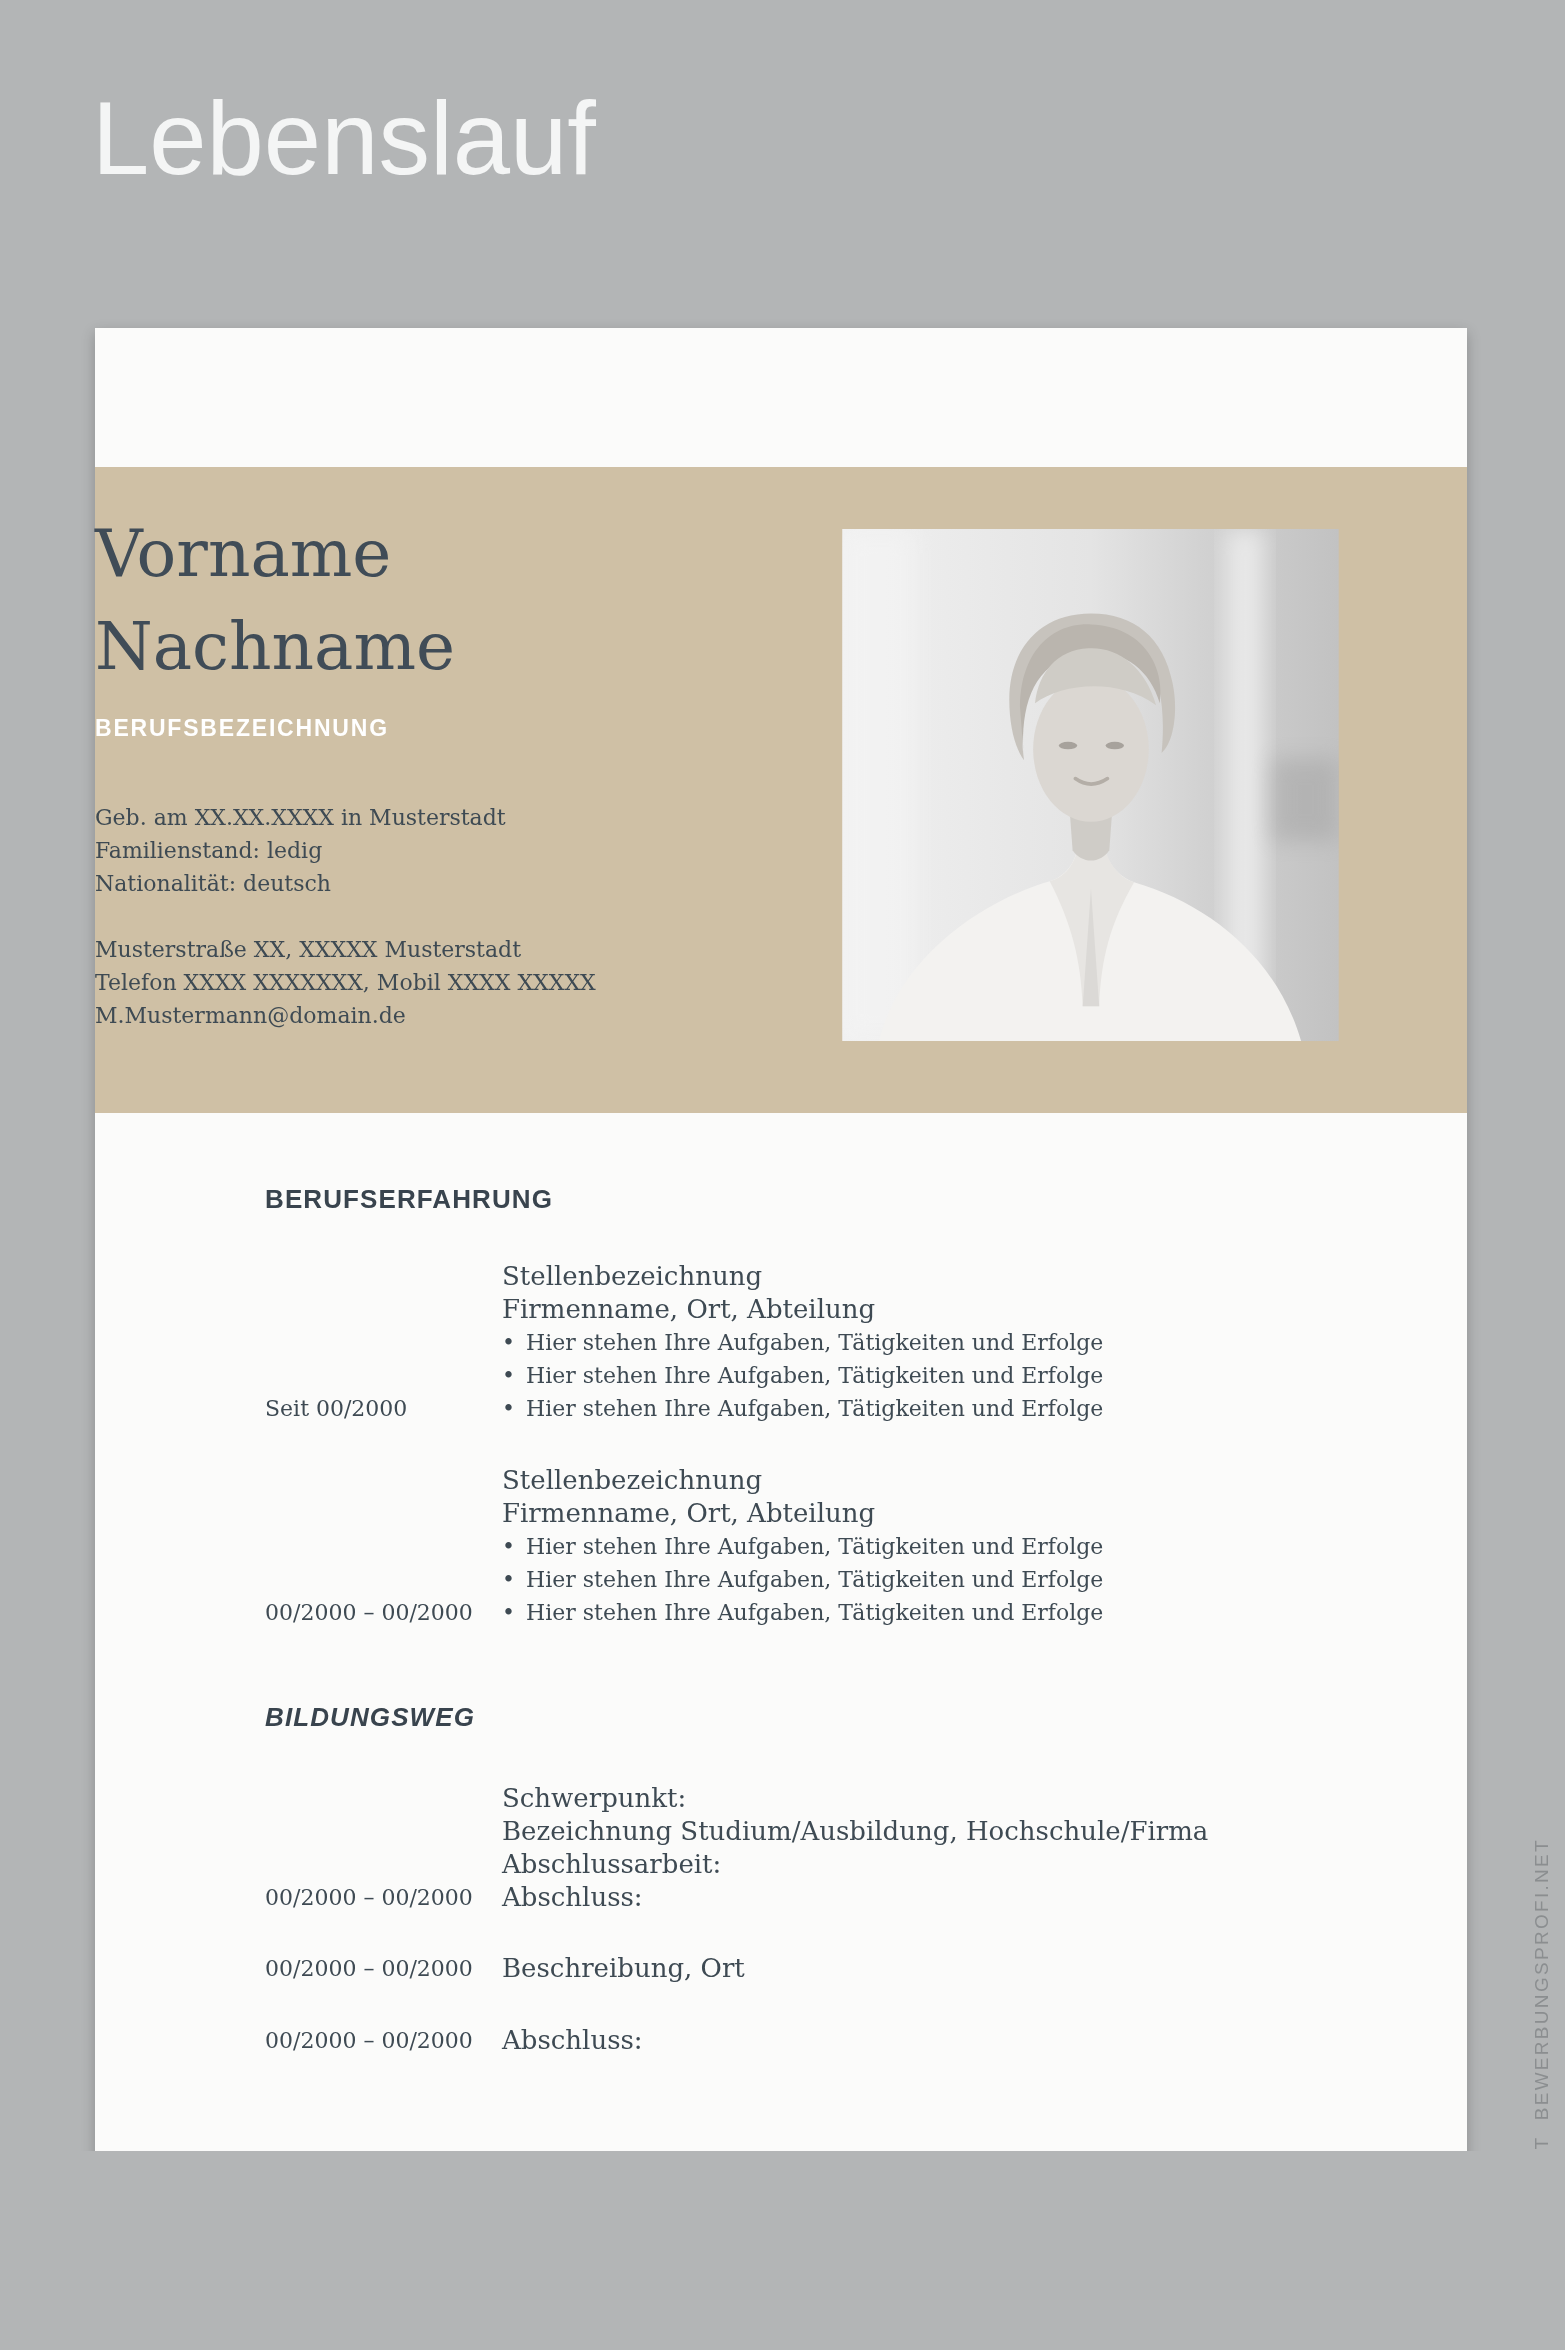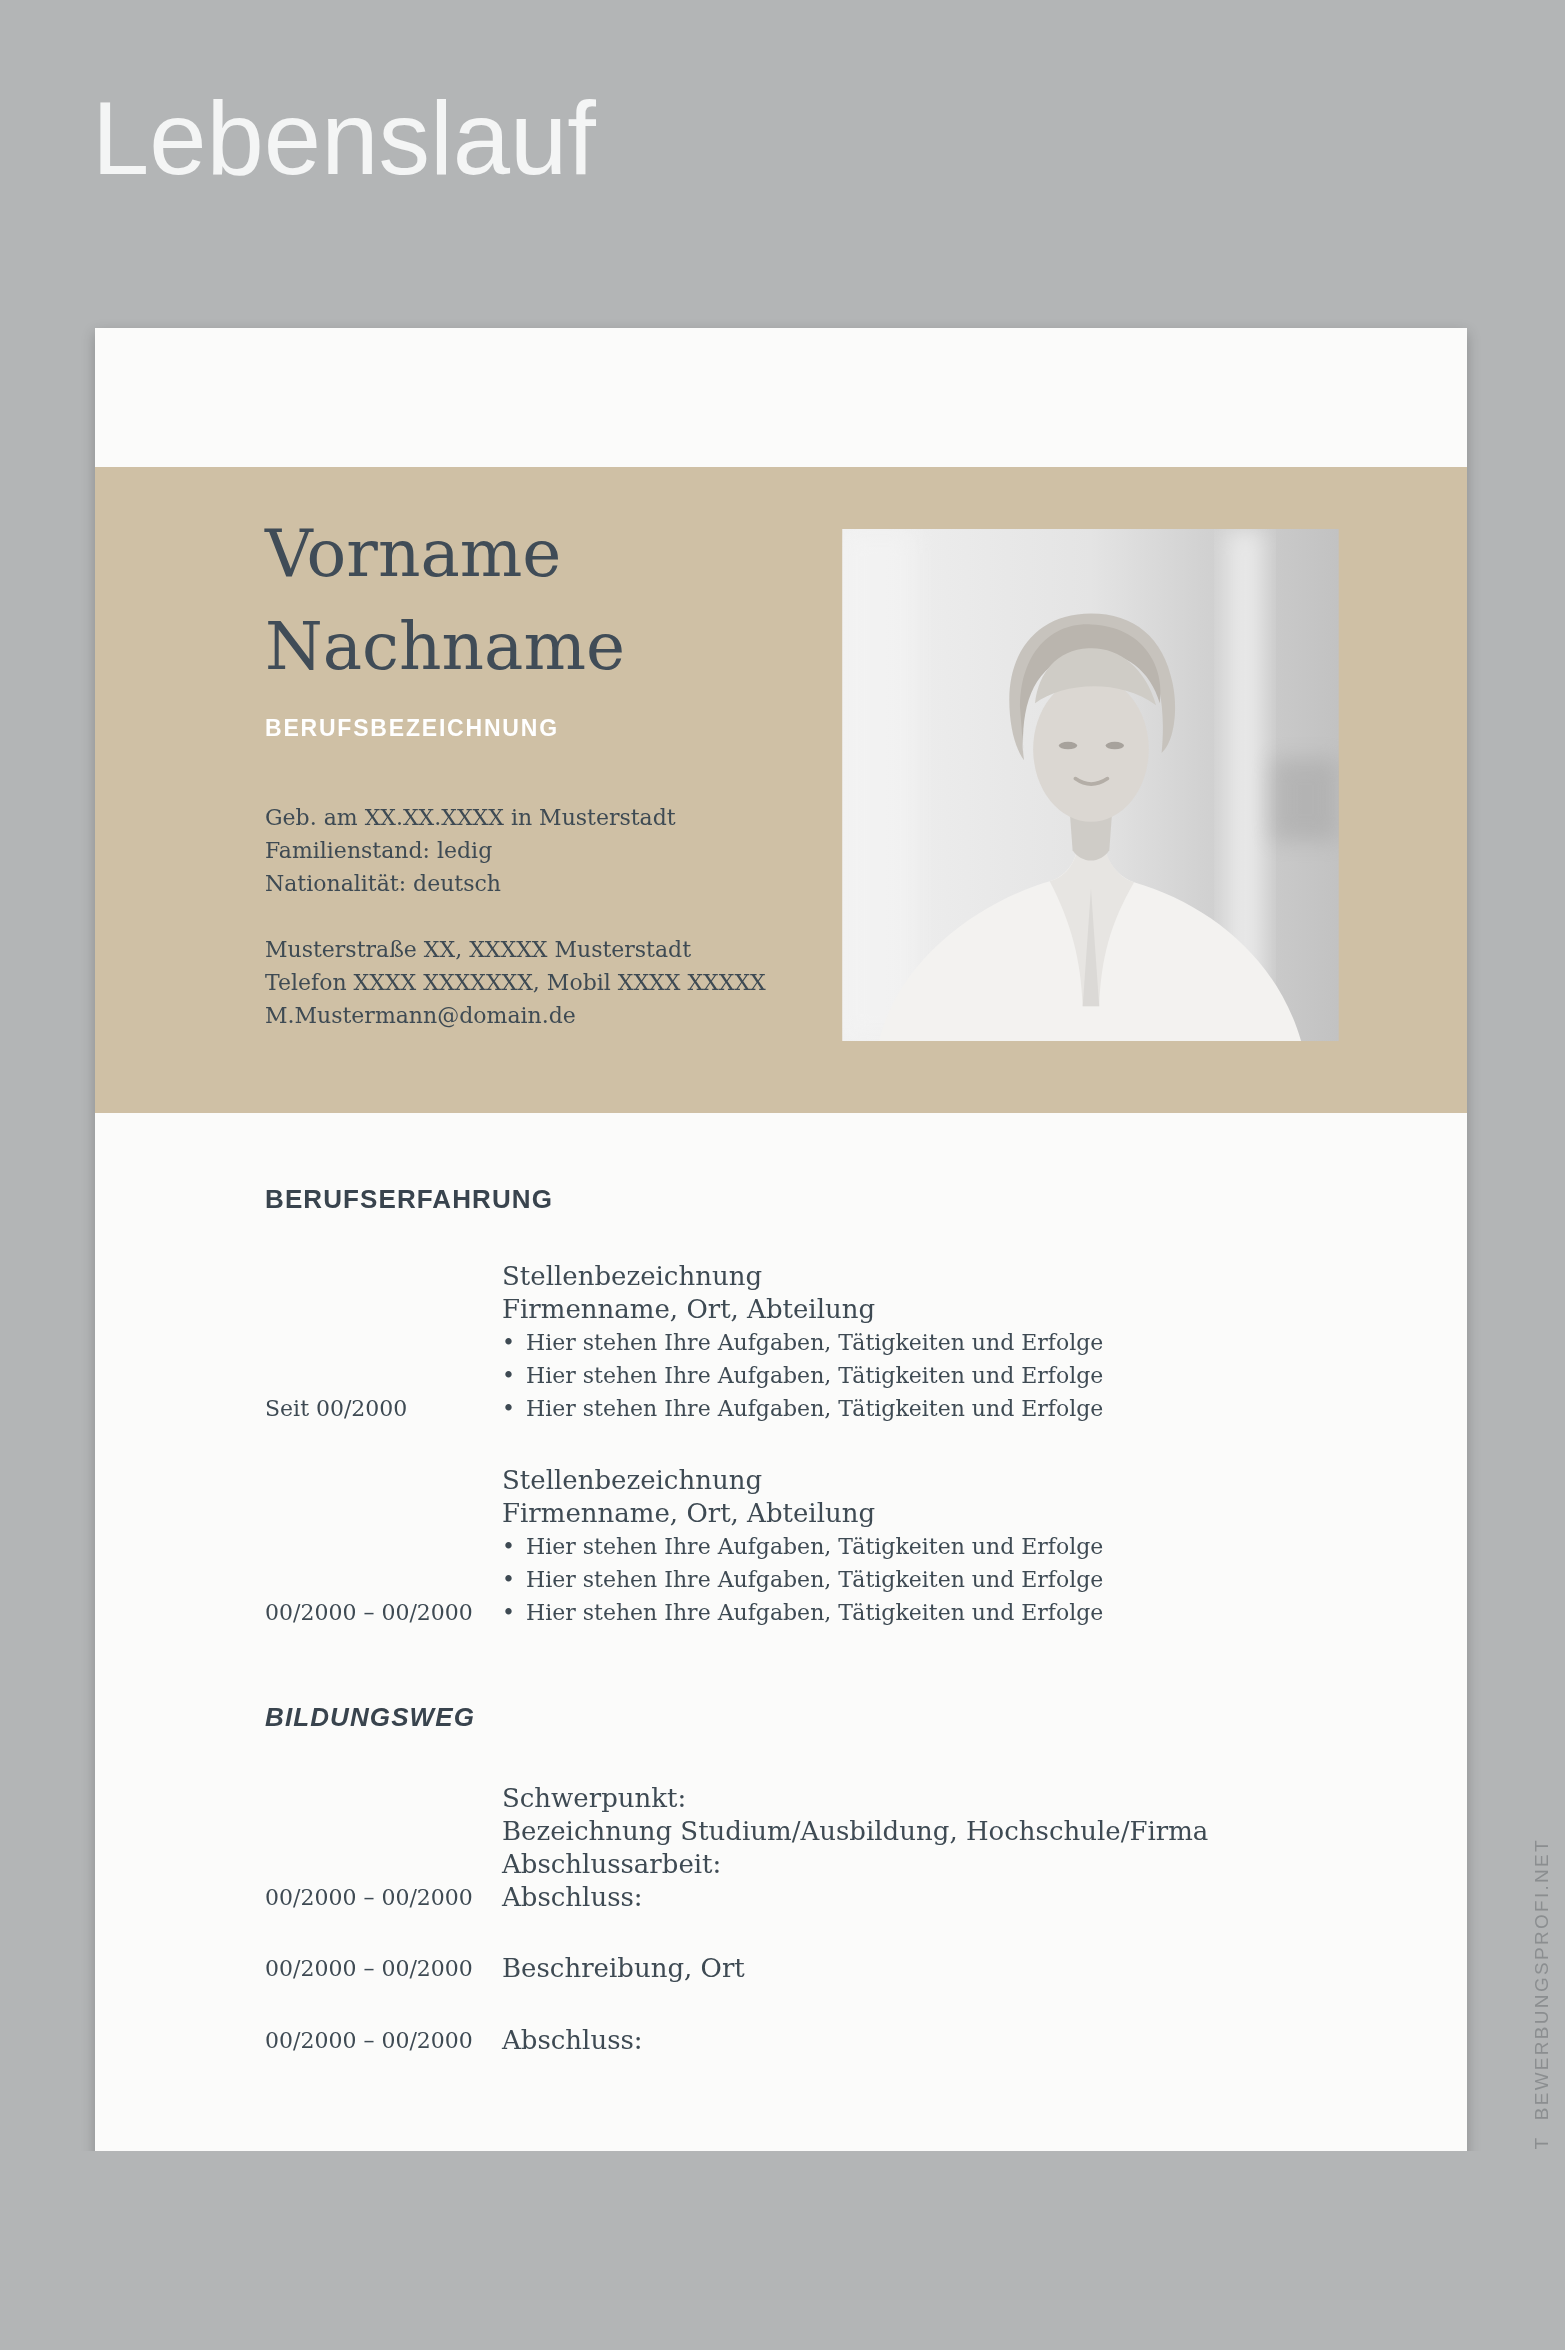--- a/index.html
+++ b/index.html
@@ -44,21 +44,20 @@
     background: var(--page, #fbfbfa);
     box-shadow: 0 3.7px 13px rgba(0,0,0,0.22);
   }
 
   .top-strip { height: 139px; }
 
   .band {
     position: relative;
     height: 646px;
     background: var(--band, #cfc0a5);
-    padding-left: 170px;
   }
 
   .name-block {
     padding-top: 40px;
     font-size: 66px;
     line-height: 93px;
     color: var(--heading, #404c57);
   }
   .name-block span { display: block; }
 

